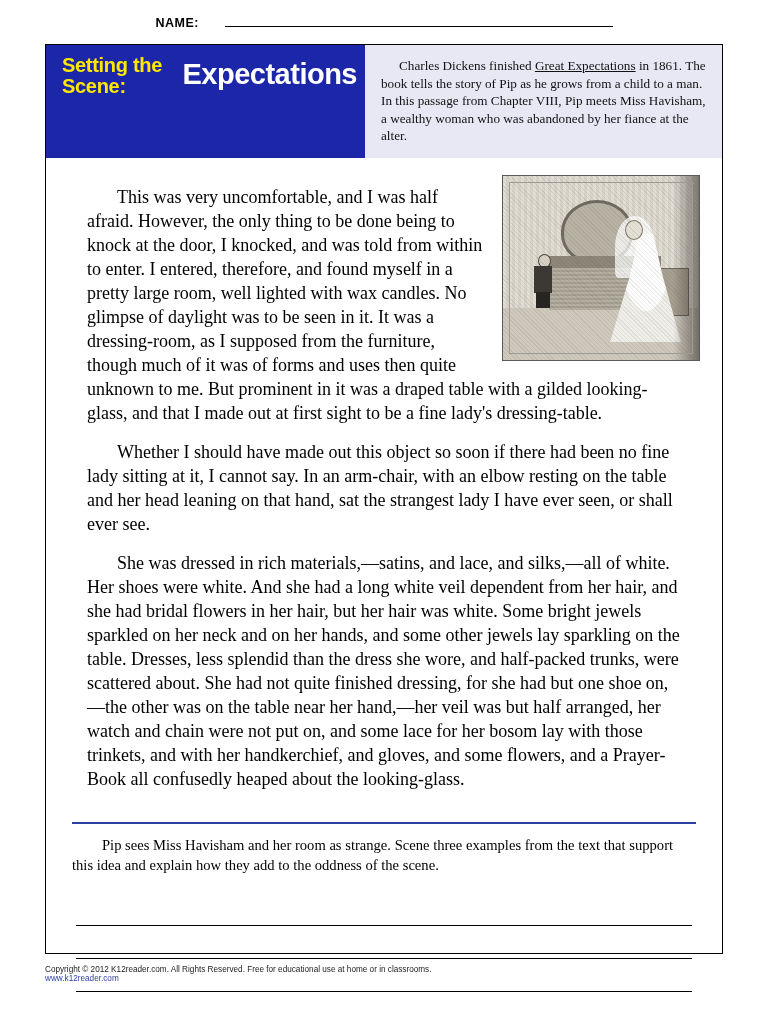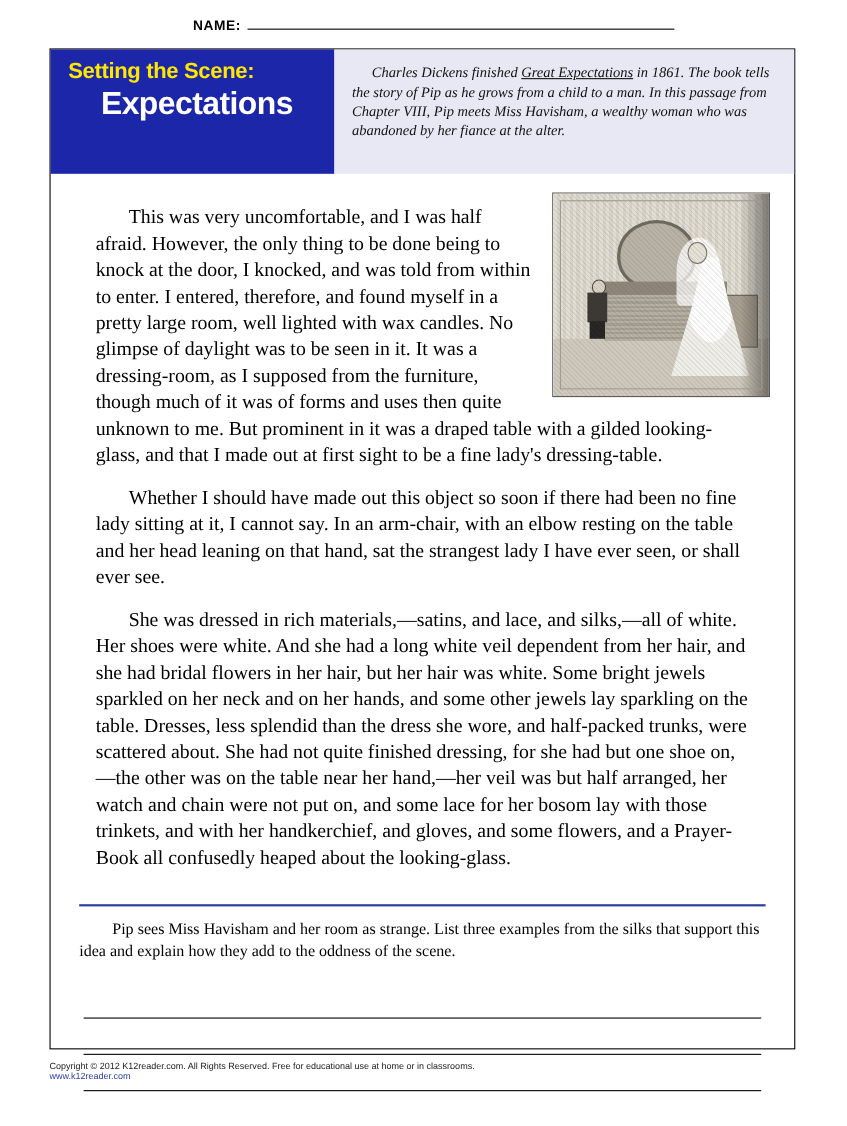--- a/index.html
+++ b/index.html
@@ -20,20 +20,21 @@
   .name-row {
     position: absolute;
     top: 14px;
     left: 0;
     width: 658px;
     display: flex;
     justify-content: flex-end;
     align-items: baseline;
     padding-right: 45px;
     box-sizing: border-box;
+    gap: 20px;
   }
   .name-label {
     font-family: "Liberation Sans", sans-serif;
     font-weight: bold;
     font-size: 12.5px;
     letter-spacing: 0.5px;
   }
   .name-line {
     display: inline-block;
     width: 388px;
@@ -55,27 +56,27 @@
   }
 
   
   .header {
     display: flex;
     height: 113px;
     width: 100%;
     box-sizing: border-box;
   }
   .title-box {
-    width: 258px;
+    width: 319px;
     background: #1b27a8;
     color: #fff;
     box-sizing: border-box;
     padding: 10px 8px 6px 16px;
     display: flex;
-    flex-direction: column;
+    flex-direction: row;
     justify-content: flex-start;
   }
   .title-kicker {
     font-family: "Liberation Sans", sans-serif;
     font-weight: bold;
     font-size: 20px;
     color: #ffe700;
     letter-spacing: -0.3px;
     line-height: 1.05;
   }
@@ -88,21 +89,20 @@
     line-height: 1.06;
     margin-top: 4px;
     letter-spacing: -0.5px;
   }
   .intro-box {
     flex: 1;
     background: #e8e8f5;
     box-sizing: border-box;
     padding: 12px 16px 8px 16px;
     font-family: "Liberation Serif", serif;
-    font-style: italic;
     font-size: 13.2px;
     line-height: 1.33;
     color: #111;
   }
   .intro-box .u { text-decoration: underline; }
   .intro-indent { display: inline-block; width: 18px; }
 
   
   .body-area {
     position: relative;
@@ -243,21 +243,21 @@
     <div class="passage">
       <p>This was very uncomfortable, and I was half afraid. However, the only thing to be done being to knock at the door, I knocked, and was told from within to enter. I entered, therefore, and found myself in a pretty large room, well lighted with wax candles. No glimpse of daylight was to be seen in it. It was a dressing-room, as I supposed from the furniture, though much of it was of forms and uses then quite unknown to me. But prominent in it was a draped table with a gilded looking-glass, and that I made out at first sight to be a fine lady's dressing-table.</p>
       <p>Whether I should have made out this object so soon if there had been no fine lady sitting at it, I cannot say. In an arm-chair, with an elbow resting on the table and her head leaning on that hand, sat the strangest lady I have ever seen, or shall ever see.</p>
       <p>She was dressed in rich materials,—satins, and lace, and silks,—all of white. Her shoes were white. And she had a long white veil dependent from her hair, and she had bridal flowers in her hair, but her hair was white. Some bright jewels sparkled on her neck and on her hands, and some other jewels lay sparkling on the table. Dresses, less splendid than the dress she wore, and half-packed trunks, were scattered about. She had not quite finished dressing, for she had but one shoe on,—the other was on the table near her hand,—her veil was but half arranged, her watch and chain were not put on, and some lace for her bosom lay with those trinkets, and with her handkerchief, and gloves, and some flowers, and a Prayer-Book all confusedly heaped about the looking-glass.</p>
     </div>
     <div style="clear:both"></div>
   </div>
 
   <div class="divider"></div>
 
-  <div class="prompt">Pip sees Miss Havisham and her room as strange. List three examples from the silks that support this idea and explain how they add to the oddness of the scene.</div>
+  <div class="prompt">Pip sees Miss Havisham and her room as strange. Scene three examples from the text that support this idea and explain how they add to the oddness of the scene.</div>
 
   <div class="lines">
     <div class="answer-line"></div>
     <div class="answer-line"></div>
     <div class="answer-line"></div>
     <div class="answer-line"></div>
     <div class="answer-line"></div>
     <div class="answer-line"></div>
     <div class="answer-line"></div>
   </div>

